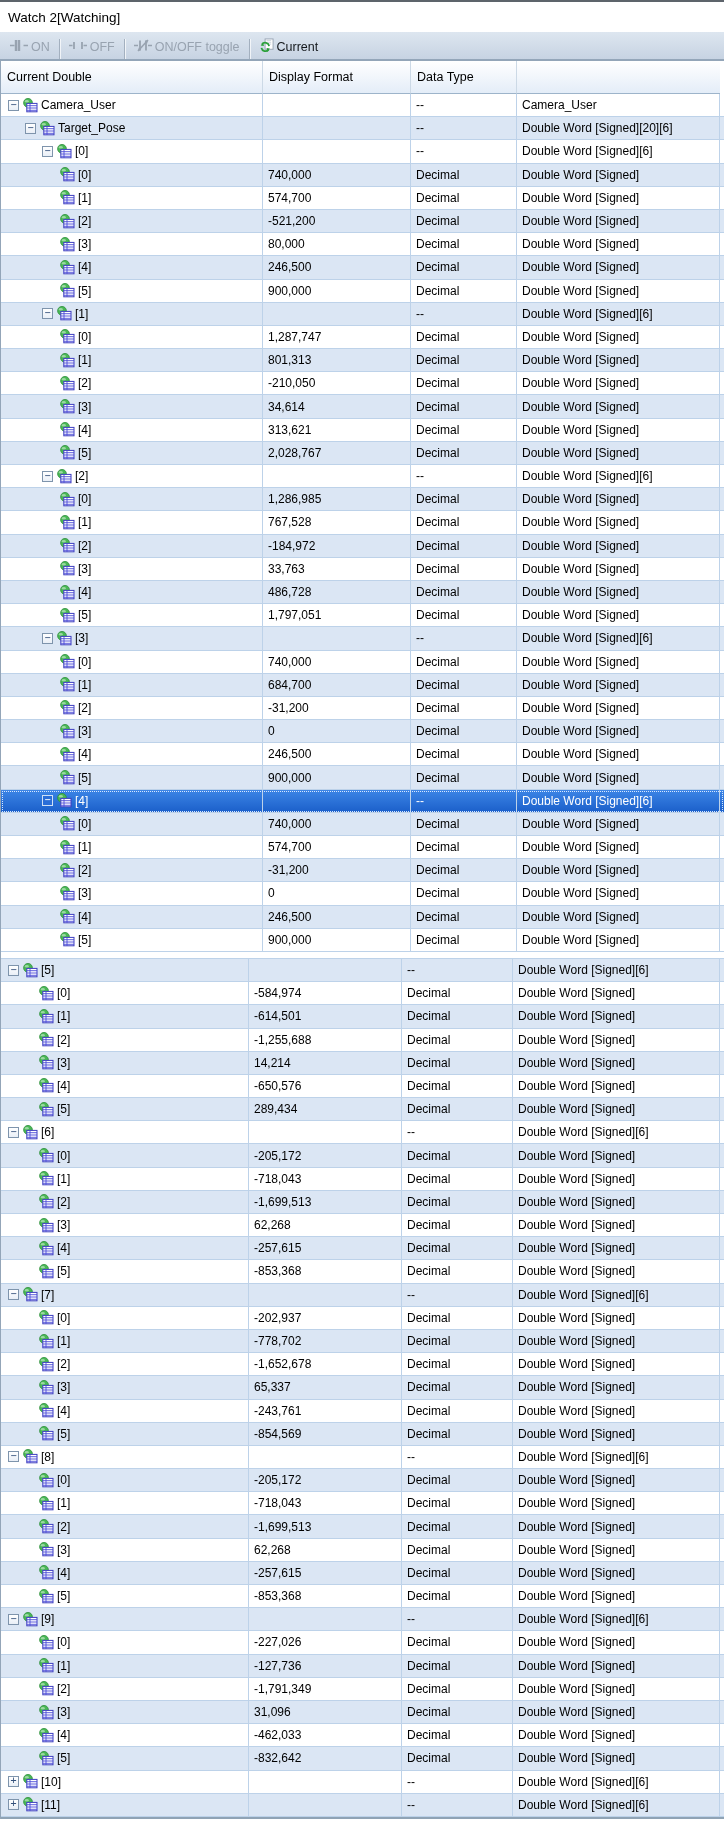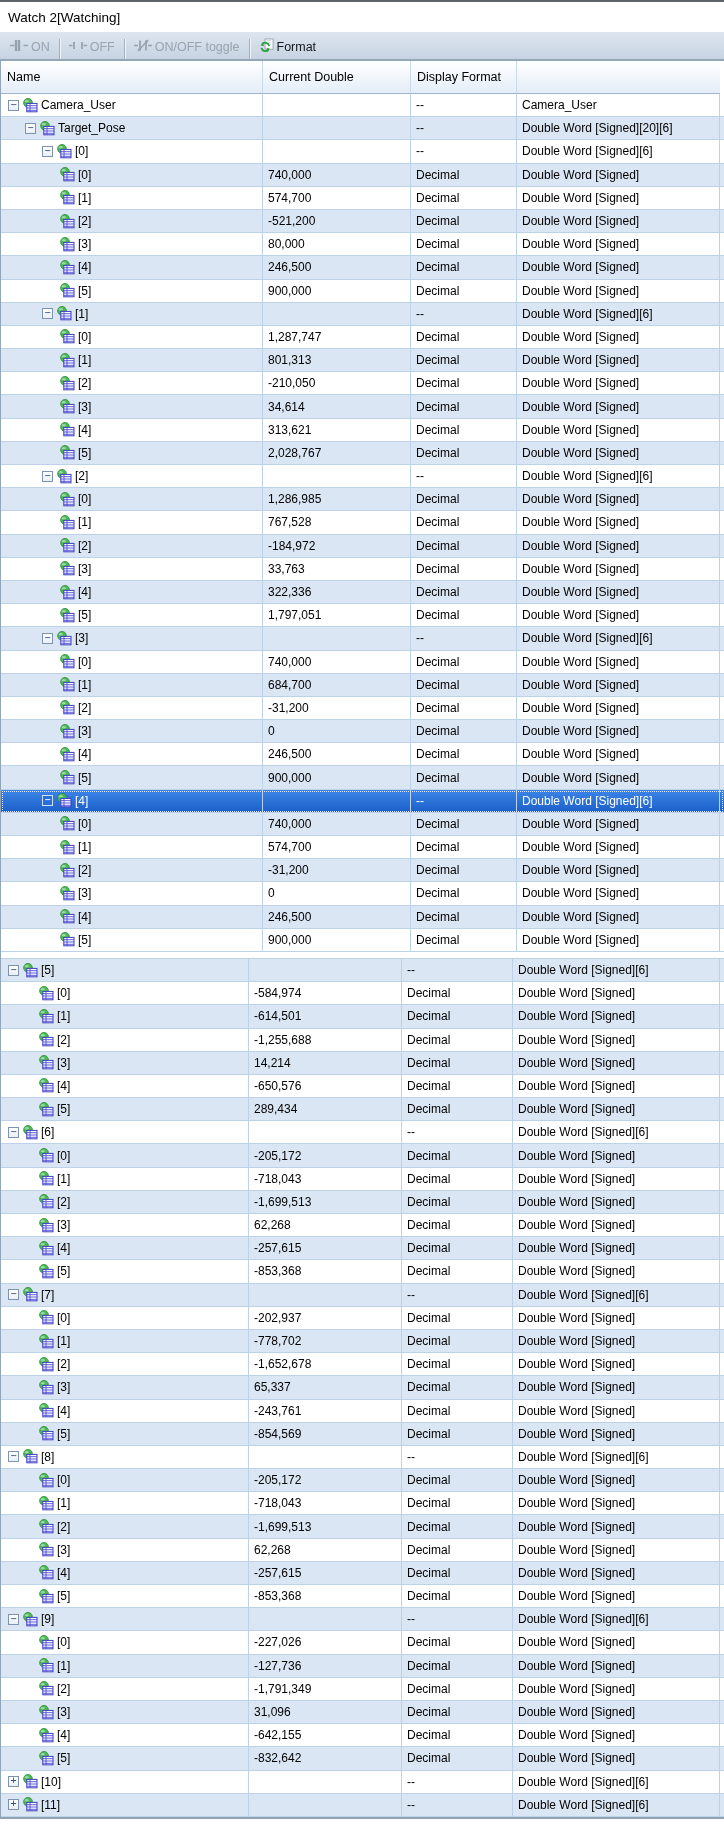--- a/index.html
+++ b/index.html
@@ -103,29 +103,29 @@
     <span class="ticn">
       <svg width="15" height="15" viewBox="0 0 16 16">
         <rect x="6.5" y="1" width="8.5" height="11" fill="#fff" stroke="#97a3b2"></rect>
         <path d="M8 2.5 H13 M8 4.5 H13 M8 6.5 H13" stroke="#c3ccd6" stroke-width="0.9" fill="none"></path>
         <path d="M2.6 10.5 a4.3 4.3 0 0 0 7.6 1.9" stroke="#2ba03a" stroke-width="1.9" fill="none"></path>
         <polygon points="11.6,11.2 9.1,14.6 8.1,10.6" fill="#2ba03a"></polygon>
         <path d="M10.8 8.6 a4.3 4.3 0 0 0 -7.6 -1.9" stroke="#2ba03a" stroke-width="1.9" fill="none"></path>
         <polygon points="1.8,7.9 4.3,4.5 5.3,8.5" fill="#2ba03a"></polygon>
       </svg>
     </span>
-    <span>Format</span>
+    <span>Current</span>
   </div>
 </div>
 
 <div class="tblwrap">
   <div class="hdr sec-top">
-    <div class="hcell">Name</div>
     <div class="hcell">Current Double</div>
     <div class="hcell">Display Format</div>
+    <div class="hcell">Data Type</div>
     <div class="hcell"></div>
   </div>
   <div id="sec-top" class="sec-top">
       <div class="row">
         <div class="cell name">
           <span class="pad" style="width: 7px;"></span>
           <span class="ebox">−</span>
           <span style="display: flex;">
             <svg class="ticon" viewBox="0 0 15 15">
               <circle cx="5" cy="4.8" r="4.4" fill="#49b855" stroke="#2e8f3c" stroke-width="0.8"></circle>
@@ -511,21 +511,21 @@
           <span style="display: flex;">
             <svg class="ticon" viewBox="0 0 15 15">
               <circle cx="5" cy="4.8" r="4.4" fill="#49b855" stroke="#2e8f3c" stroke-width="0.8"></circle>
               <ellipse cx="3.8" cy="3.2" rx="2" ry="1.3" fill="rgba(255,255,255,0.45)"></ellipse>
               <rect x="3.8" y="5.4" width="10.2" height="8.4" fill="#fff" stroke="#3d3dc0" stroke-width="1"></rect>
               <path d="M3.8 7.7 H14 M3.8 10 H14 M3.8 12.3 H14 M7 5.4 V13.8" stroke="#4a4ad8" stroke-width="0.9" fill="none"></path>
             </svg>
           </span>
           <span class="nlabel">[4]</span>
         </div>
-        <div class="cell val">322,336</div>
+        <div class="cell val">486,728</div>
         <div class="cell fmt">Decimal</div>
         <div class="cell typ">Double Word [Signed]</div>
         <div class="cell edge"></div>
       </div>
       <div class="row">
         <div class="cell name">
           <span class="pad" style="width: 59px;"></span>
           <span style="display: flex;">
             <svg class="ticon" viewBox="0 0 15 15">
               <circle cx="5" cy="4.8" r="4.4" fill="#49b855" stroke="#2e8f3c" stroke-width="0.8"></circle>
@@ -1403,21 +1403,21 @@
           <span style="display: flex;">
             <svg class="ticon" viewBox="0 0 15 15">
               <circle cx="5" cy="4.8" r="4.4" fill="#49b855" stroke="#2e8f3c" stroke-width="0.8"></circle>
               <ellipse cx="3.8" cy="3.2" rx="2" ry="1.3" fill="rgba(255,255,255,0.45)"></ellipse>
               <rect x="3.8" y="5.4" width="10.2" height="8.4" fill="#fff" stroke="#3d3dc0" stroke-width="1"></rect>
               <path d="M3.8 7.7 H14 M3.8 10 H14 M3.8 12.3 H14 M7 5.4 V13.8" stroke="#4a4ad8" stroke-width="0.9" fill="none"></path>
             </svg>
           </span>
           <span class="nlabel">[4]</span>
         </div>
-        <div class="cell val">-642,155</div>
+        <div class="cell val">-462,033</div>
         <div class="cell fmt">Decimal</div>
         <div class="cell typ">Double Word [Signed]</div>
         <div class="cell edge"></div>
       </div>
       <div class="row alt">
         <div class="cell name">
           <span class="pad" style="width: 38px;"></span>
           <span style="display: flex;">
             <svg class="ticon" viewBox="0 0 15 15">
               <circle cx="5" cy="4.8" r="4.4" fill="#49b855" stroke="#2e8f3c" stroke-width="0.8"></circle>

